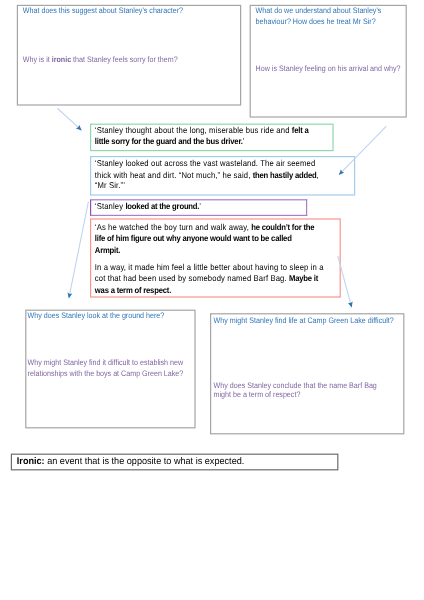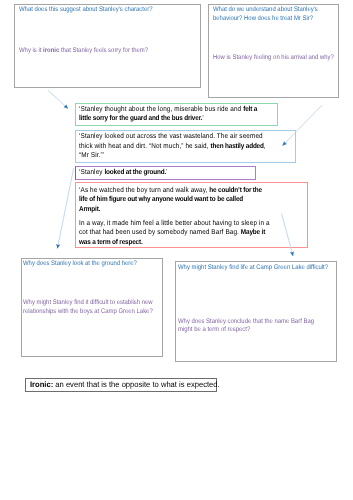--- a/index.html
+++ b/index.html
@@ -72,35 +72,35 @@
   }
   .defline { position: absolute; left: 3.6px; top: 1.6px; font-size: 8.05px; line-height: 9.5px; white-space: nowrap; transform: scaleX(0.944); transform-origin: left top; }
 
   svg.arrows { position: absolute; left: 0; top: 0; width: 353px; height: 500px; overflow: visible; }
 
   
   #box-tl { left: 14px;  top: 4px;   width: 186.5px; height: 83.5px; }
   #box-tr { left: 208px; top: 4px;   width: 131px;  height: 93.5px; }
   #box-bl { left: 20.6px; top: 257.6px; width: 142.2px; height: 99.6px; }
   #box-br { left: 174.6px; top: 261.2px; width: 162.2px; height: 101.3px; }
-  #box-def{ left: 25px;  top: 377.8px; width: 192px; height: 14.6px; }
+  #box-def{ left: 9px;  top: 377.8px; width: 273px; height: 14.6px; }
 
   #tl-q1 { left: 4px;  top: 1.4px; }
   #tl-q2 { left: 4px;  top: 41.5px; }
   #tr-q1 { left: 4.3px; top: 1.4px; }
   #tr-q2 { left: 4.3px; top: 48.5px; }
   #bl-q1 { left: 1.7px;  top: 1.0px; }
   #bl-q2 { left: 1.7px;  top: 40.6px; }
   #br-q1 { left: 2.9px;  top: 2.0px; }
   #br-q2 { left: 2.9px;  top: 55.6px; }
 
   #quote-1 { left: 74.8px; top: 102.8px; width: 203px; }
   #quote-2 { left: 74.8px; top: 130.2px; width: 221px; }
   #quote-3 { left: 74.8px; top: 166.2px; width: 181px; }
-  #quote-4 { left: 74.8px; top: 182.2px; width: 233px; padding-top: 2.5px; padding-bottom: 0.4px; }
+  #quote-4 { left: 74.8px; top: 182.2px; width: 209px; padding-top: 2.5px; padding-bottom: 0.4px; }
 </style>
 </head>
 <body>
 
 <div class="page">
 
   <div class="qbox" id="box-tl">
     <div class="qline blue" id="tl-q1"><span>What does this suggest about Stanley's character?</span></div>
     <div class="qline purple" id="tl-q2"><span>Why is it </span><b>ironic</b><span> that Stanley feels sorry for them?</span></div>
   </div>

